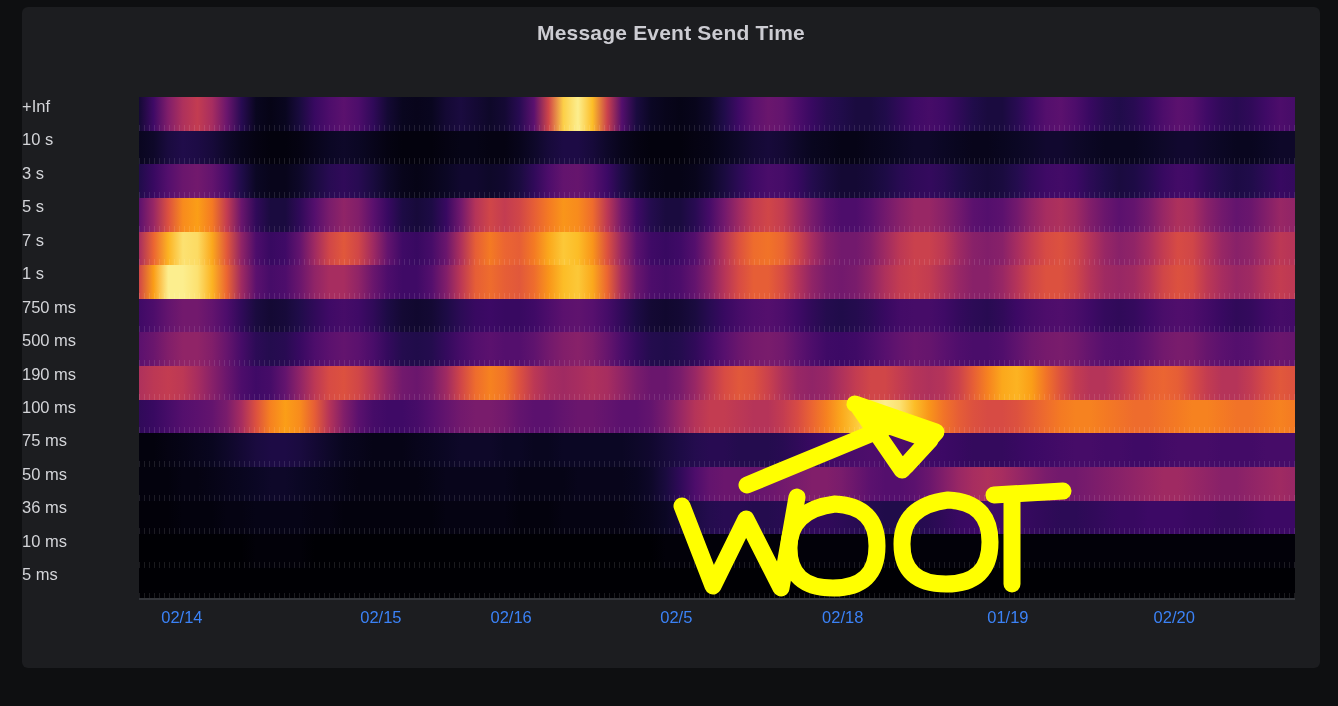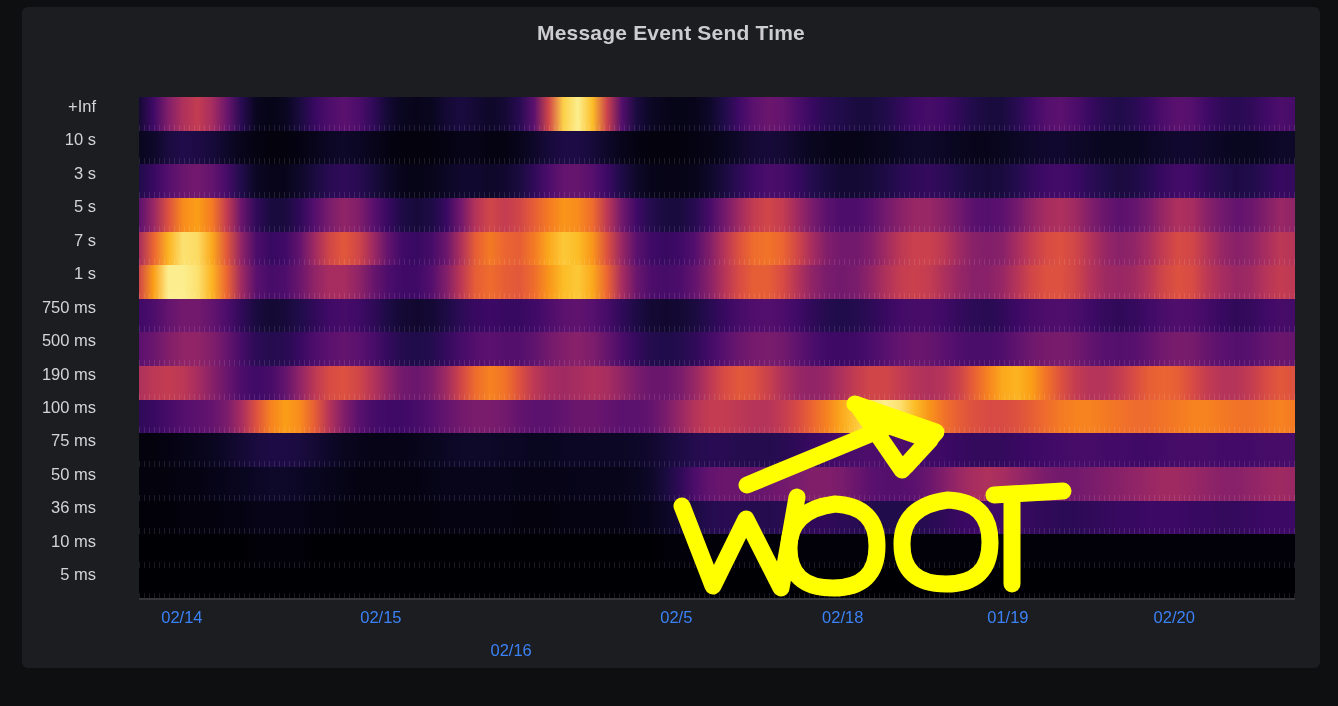--- a/index.html
+++ b/index.html
@@ -9,21 +9,21 @@
   #stage{position:relative;width:1338px;height:706px;background:#0e0f11;}
 
   
   .panel{position:absolute;left:22px;top:7px;width:1298px;height:661px;
          background:#1c1d20;border-radius:6px;}
   .panel-title{position:absolute;left:0;top:14px;width:1298px;text-align:center;
                color:#ccccd2;font-size:21px;font-weight:bold;letter-spacing:.2px;}
 
   
   .yaxis{position:absolute;left:0;top:83px;width:74px;}
-  .ytick{height:33.45px;line-height:33.45px;text-align:right;
+  .ytick{height:33.45px;line-height:33.45px;
          color:#d3d4d8;font-size:16.5px;white-space:nowrap;}
 
   .xaxis{position:absolute;left:95px;top:601px;width:1180px;height:30px;}
   .xtick{position:absolute;top:0;transform:translateX(-50%);
          color:#3b82f6;font-size:16.5px;white-space:nowrap;}
 
   
   .plot{position:absolute;left:117px;top:90px;width:1156px;height:502px;
         background:#000002;overflow:hidden;}
   .axline{position:absolute;left:117px;top:591px;width:1156px;height:2px;
@@ -130,21 +130,21 @@
         <div class="row" title="5 ms" style="top: 93.8%; height: 6.2%;">
           <div class="rowfill" style="background: linear-gradient(90deg, rgb(0, 0, 4) 0%, rgb(0, 0, 4) 1.333%, rgb(0, 0, 4) 2.667%, rgb(0, 0, 4) 4%, rgb(0, 0, 4) 5.333%, rgb(0, 0, 4) 6.667%, rgb(0, 0, 4) 8%, rgb(0, 0, 4) 9.333%, rgb(0, 0, 4) 10.667%, rgb(0, 0, 4) 12%, rgb(0, 0, 4) 13.333%, rgb(0, 0, 4) 14.667%, rgb(0, 0, 4) 16%, rgb(0, 0, 4) 17.333%, rgb(0, 0, 4) 18.667%, rgb(0, 0, 4) 20%, rgb(0, 0, 4) 21.333%, rgb(0, 0, 4) 22.667%, rgb(0, 0, 4) 24%, rgb(0, 0, 4) 25.333%, rgb(0, 0, 4) 26.667%, rgb(0, 0, 4) 28%, rgb(0, 0, 4) 29.333%, rgb(0, 0, 4) 30.667%, rgb(0, 0, 4) 32%, rgb(0, 0, 4) 33.333%, rgb(0, 0, 4) 34.667%, rgb(0, 0, 4) 36%, rgb(0, 0, 4) 37.333%, rgb(0, 0, 4) 38.667%, rgb(0, 0, 4) 40%, rgb(0, 0, 4) 41.333%, rgb(0, 0, 4) 42.667%, rgb(0, 0, 4) 44%, rgb(0, 0, 4) 45.333%, rgb(0, 0, 4) 46.667%, rgb(0, 0, 4) 48%, rgb(0, 0, 4) 49.333%, rgb(0, 0, 4) 50.667%, rgb(0, 0, 4) 52%, rgb(0, 0, 4) 53.333%, rgb(0, 0, 4) 54.667%, rgb(0, 0, 4) 56%, rgb(0, 0, 4) 57.333%, rgb(0, 0, 4) 58.667%, rgb(0, 0, 4) 60%, rgb(0, 0, 4) 61.333%, rgb(0, 0, 4) 62.667%, rgb(0, 0, 4) 64%, rgb(0, 0, 4) 65.333%, rgb(0, 0, 4) 66.667%, rgb(0, 0, 4) 68%, rgb(0, 0, 4) 69.333%, rgb(0, 0, 4) 70.667%, rgb(0, 0, 4) 72%, rgb(0, 0, 4) 73.333%, rgb(0, 0, 4) 74.667%, rgb(0, 0, 4) 76%, rgb(0, 0, 4) 77.333%, rgb(0, 0, 4) 78.667%, rgb(0, 0, 4) 80%, rgb(0, 0, 4) 81.333%, rgb(0, 0, 4) 82.667%, rgb(0, 0, 4) 84%, rgb(0, 0, 4) 85.333%, rgb(0, 0, 4) 86.667%, rgb(0, 0, 4) 88%, rgb(0, 0, 4) 89.333%, rgb(0, 0, 4) 90.667%, rgb(0, 0, 4) 92%, rgb(0, 0, 4) 93.333%, rgb(0, 0, 4) 94.667%, rgb(0, 0, 4) 96%, rgb(0, 0, 4) 97.333%, rgb(0, 0, 4) 98.667%, rgb(0, 0, 4) 100%);"></div>
           <div class="ticks"></div>
         </div>
       </div>
     <div class="axline"></div>
 
     <div class="xaxis">
         <div class="xtick" style="left: 5.5%;">02/14</div>
         <div class="xtick" style="left: 19.4%; margin-left: 35px;">02/15</div>
-        <div class="xtick" style="left: 33.4%; margin-top: 33px;">02/16</div>
+        <div class="xtick" style="left: 33.4%;">02/16</div>
         <div class="xtick" style="left: 47.4%;">02/5</div>
         <div class="xtick" style="left: 61.5%;">02/18</div>
         <div class="xtick" style="left: 75.5%;">01/19</div>
         <div class="xtick" style="left: 89.6%;">02/20</div>
       </div>
   </div>
 
   <svg class="annot" viewBox="0 0 1338 706" xmlns="http://www.w3.org/2000/svg">
     <g id="annot-g" fill="none" stroke="#ffff00" stroke-width="17" stroke-linecap="round" stroke-linejoin="round">
 

